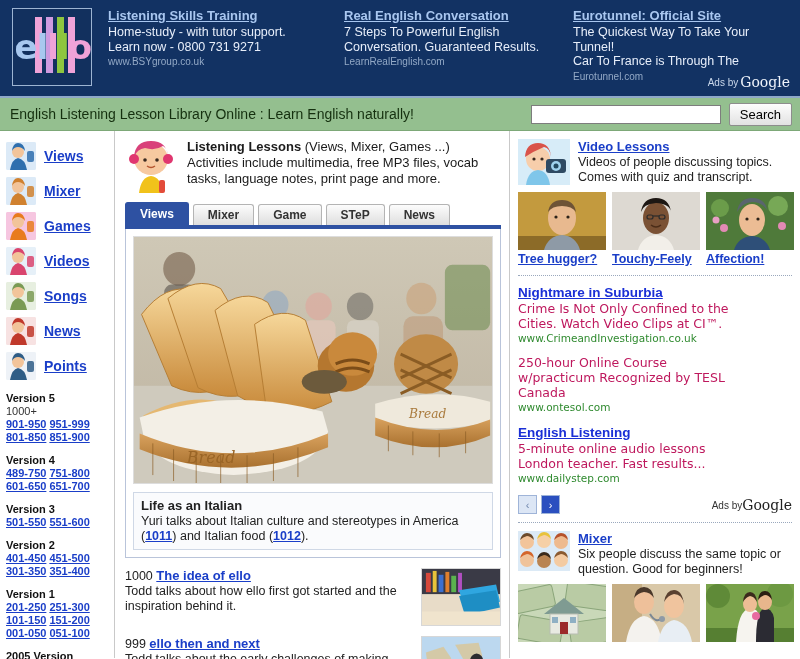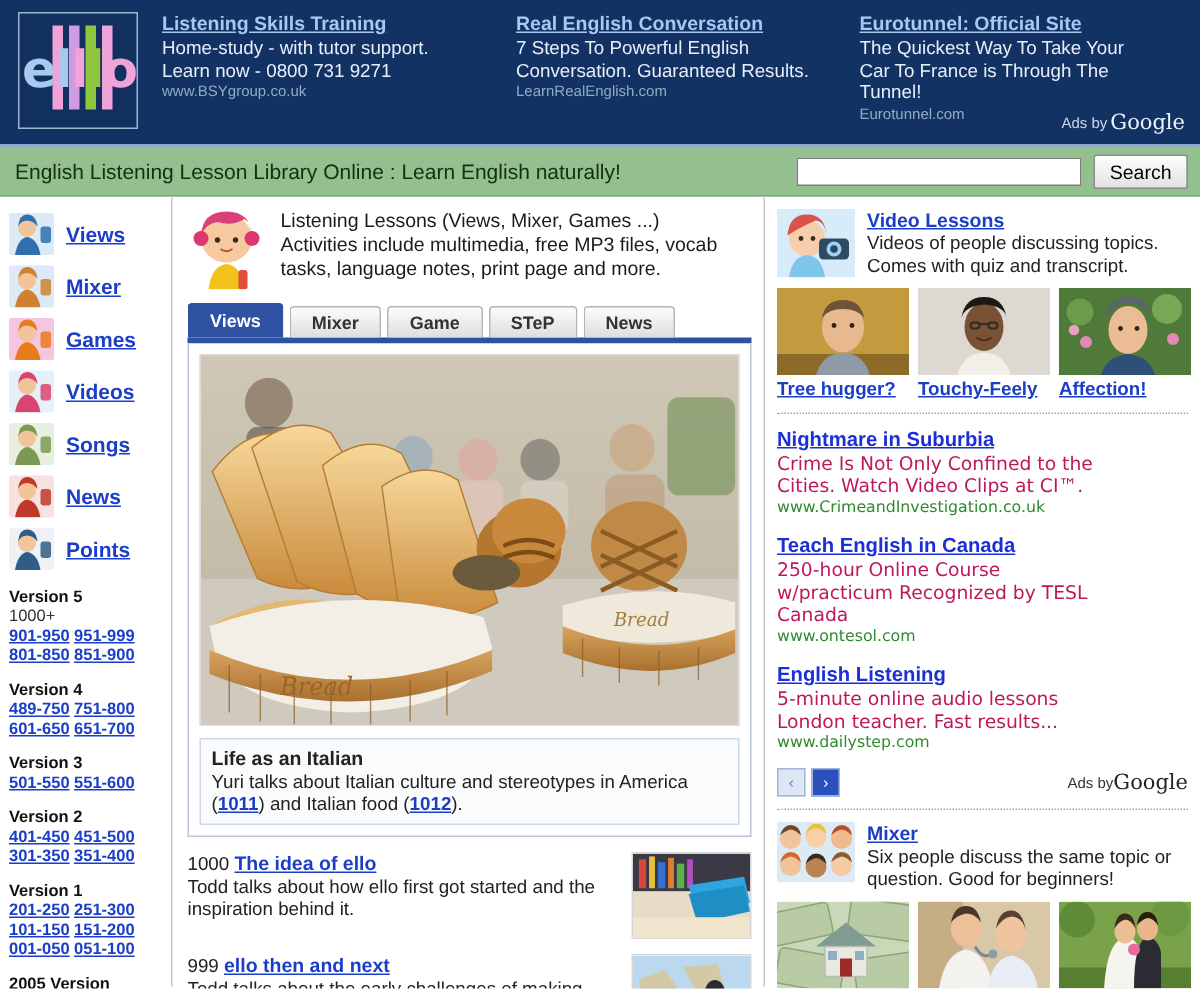--- a/index.html
+++ b/index.html
@@ -108,21 +108,21 @@
   .ver-links{font-size:11px;line-height:13px;}
   .ver-links a{color:#1a3ec8;margin-right:3px;text-decoration:underline;}
 
   
   .lesson-head{display:flex;align-items:flex-start;margin-bottom:8px;}
   .lesson-ico{
     width:52px;height:54px;flex:0 0 52px;margin-right:10px;position:relative;
     overflow:hidden;
   }
   .lesson-txt{font-size:13px;line-height:16px;color:#1b1b1b;}
-  .lesson-txt b{font-weight:normal;}
+  .lesson-txt b{font-weight:bold;}
 
   
   .tabs{display:flex;align-items:flex-end;height:24px;border-bottom:4px solid #2e51a2;}
   .tab{
     height:20px;line-height:20px;padding:0 14px;margin-right:4px;
     font-size:12px;font-weight:bold;color:#333;
     background:linear-gradient(#fcfcfc,#dedede);
     border:1px solid #b4b4b4;border-bottom:none;
     border-radius:3px 3px 0 0;cursor:pointer;
   }
@@ -204,22 +204,22 @@
     </div>
     <div class="ad-col c2">
       <a class="ad-title">Real English Conversation</a>
       <div class="ad-line">7 Steps To Powerful English</div>
       <div class="ad-line">Conversation. Guaranteed Results.</div>
       <div class="ad-url">LearnRealEnglish.com</div>
     </div>
     <div class="ad-col c3">
       <a class="ad-title">Eurotunnel: Official Site</a>
       <div class="ad-line">The Quickest Way To Take Your</div>
+      <div class="ad-line">Tunnel!</div>
       <div class="ad-line">Car To France is Through The</div>
-      <div class="ad-line">Tunnel!</div>
       <div class="ad-url">Eurotunnel.com</div>
     </div>
   </div>
 
   <div class="ads-by">
     <span>Ads by</span><span class="g">Google</span>
   </div>
 </div>
 
 <div class="greenbar">
@@ -564,21 +564,20 @@
     <div class="dotted"></div>
 
     <div id="gads">
         <div class="gad">
           <a class="gad-t">Nightmare in Suburbia</a>
           <div class="gad-d">Crime Is Not Only Confined to the</div>
           <div class="gad-d">Cities. Watch Video Clips at CI™.</div>
           <div class="gad-u">www.CrimeandInvestigation.co.uk</div>
         </div>
         <div class="gad">
-          <a class="gad-t">Teach English in Canada</a>
           <div class="gad-d">250-hour Online Course</div>
           <div class="gad-d">w/practicum Recognized by TESL</div>
           <div class="gad-d">Canada</div>
           <div class="gad-u">www.ontesol.com</div>
         </div>
         <div class="gad">
           <a class="gad-t">English Listening</a>
           <div class="gad-d">5-minute online audio lessons</div>
           <div class="gad-d">London teacher. Fast results...</div>
           <div class="gad-u">www.dailystep.com</div>

